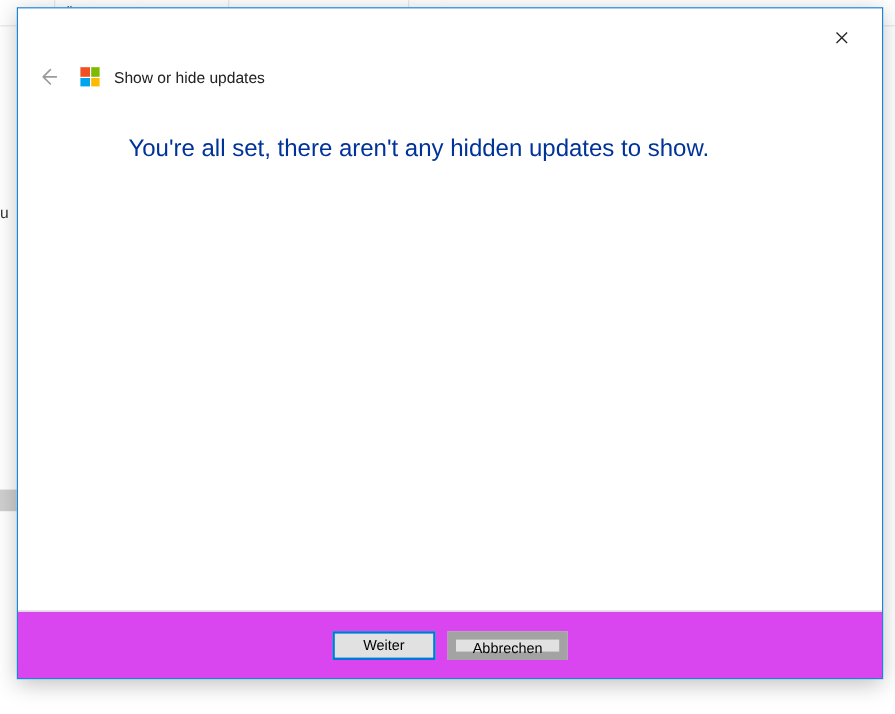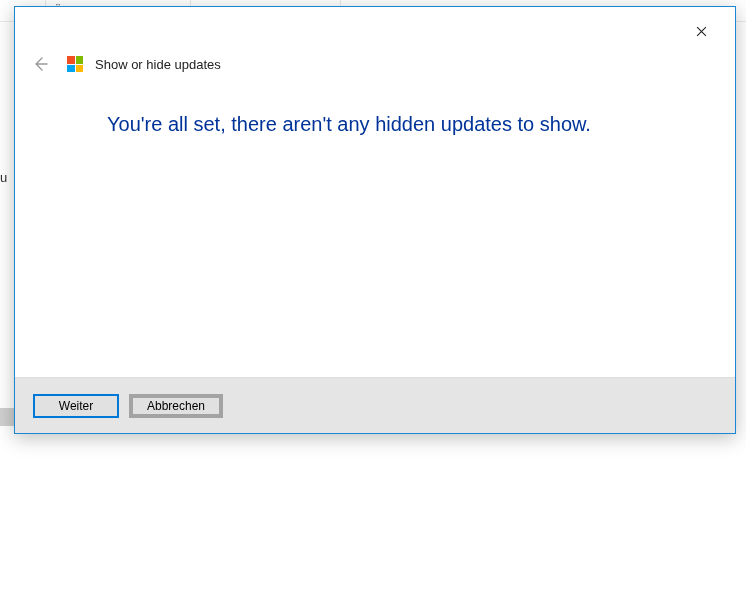--- a/index.html
+++ b/index.html
@@ -52,21 +52,21 @@
       left: 0;
       width: 14px;
       height: 18px;
       background: #cfcfcf;
     }
     .dialog {
       position: absolute;
       top: 6px;
       left: 14px;
       width: 722px;
-      height: 428px;
+      height: 560px;
       background: #ffffff;
       border: 1px solid #1a86d8;
       box-shadow: 0 4px 18px rgba(0,0,0,0.25);
       display: flex;
       flex-direction: column;
     }
     .dialog-top {
       position: relative;
       height: 40px;
     }
@@ -126,35 +126,35 @@
       margin-left: 48px;
     }
     .headline {
       font-size: 20px;
       color: #003399;
       font-weight: 400;
       line-height: 1.3;
     }
     .button-bar {
       height: 56px;
-      background: #e5e5e5;
+      background: #d946ef;
       border-top: 1px solid #dcdcdc;
       display: flex;
       align-items: center;
-      justify-content: flex-start;
+      justify-content: center;
       padding: 0 18px;
       gap: 10px;
     }
     .btn {
       min-width: 86px;
       height: 24px;
       font-size: 12px;
       font-family: inherit;
       background: #e1e1e1;
-      border: 4px solid #a3a3a3;
+      border: 7px solid #a3a3a3;
       padding: 0 14px;
       cursor: pointer;
       color: #000;
     }
     .btn-primary {
       border: 2px solid #0078d7;
       background: #e1e1e1;
       height: 24px;
     }
   </style>

